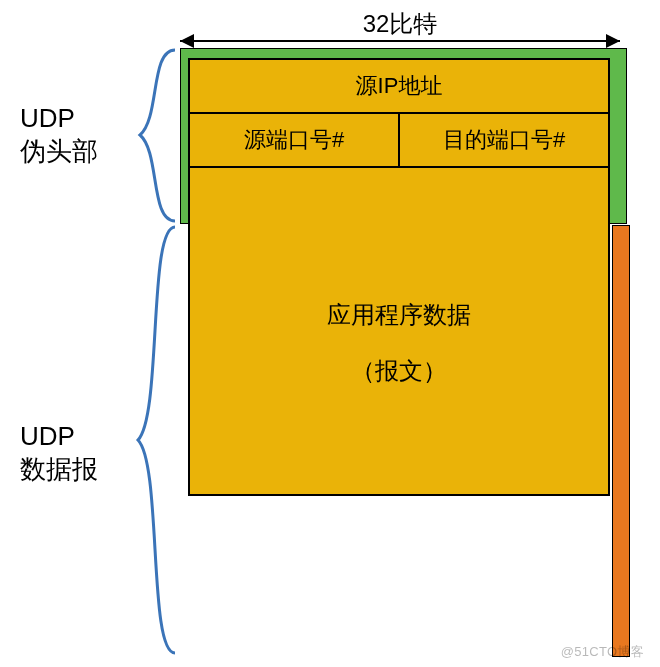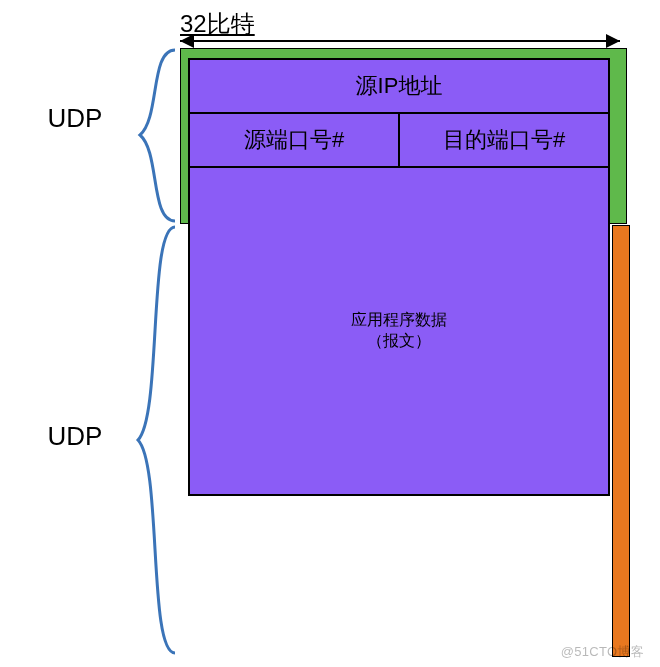--- a/index.html
+++ b/index.html
@@ -15,22 +15,22 @@
   .stage {
     position: relative;
     width: 660px;
     height: 667px;
   }
   .width-label {
     position: absolute;
     left: 180px;
     top: 8px;
     width: 440px;
+    text-align: center;
     font-size: 24px;
-    text-decoration: underline;
   }
   .width-arrow {
     position: absolute;
     left: 180px;
     top: 40px;
     width: 440px;
     height: 2px;
     background: #000;
   }
   .width-arrow::before, .width-arrow::after {
@@ -73,30 +73,29 @@
     border-collapse: collapse;
     background: #fff;
     table-layout: fixed;
   }
   .table td {
     border: 2px solid #000;
     text-align: center;
     font-size: 22px;
     padding: 8px 4px;
     vertical-align: middle;
-    background: #8b5cf6;
+    background: #eab308;
   }
   .table tr.rowh td { height: 36px; }
   .table tr.data td { height: 310px; font-size: 26px; }
-  .sub { font-size: 16px; display:block; }
+  .sub { font-size: 24px; display:block;margin-top:24px; }
 
   .label {
     position: absolute;
     font-size: 26px;
-    text-align: center;
     line-height: 1.25;
   }
   .label.pseudo { left: 20px; top: 102px; width: 110px; }
   .label.dgram  { left: 20px; top: 420px; width: 110px; }
 
   .brace {
     position: absolute;
     width: 50px;
   }
   .brace svg { width: 50px; height: 100%; display:block; }
@@ -143,23 +142,25 @@
       <td colspan="4">
         <span class="sub">应用程序数据</span>
         <span class="sub">（报文）</span>
       </td>
     </tr>
   </tbody>
     </table>
 
   <div class="label pseudo">
     <span>UDP</span><br>
+    <span>伪头部</span>
   </div>
   <div class="label dgram">
     <span>UDP</span><br>
+    <span>数据报</span>
   </div>
 
   <div class="brace pseudo">
     <svg viewBox="0 0 50 175" preserveAspectRatio="none">
       <path d="M45 2 C20 2 30 70 10 87 C30 104 20 173 45 173" fill="none" stroke="#3b74b8" stroke-width="3"></path>
     </svg>
   </div>
   <div class="brace dgram">
     <svg viewBox="0 0 50 430" preserveAspectRatio="none">
       <path d="M45 2 C18 2 32 190 8 215 C32 240 18 428 45 428" fill="none" stroke="#3b74b8" stroke-width="3"></path>

